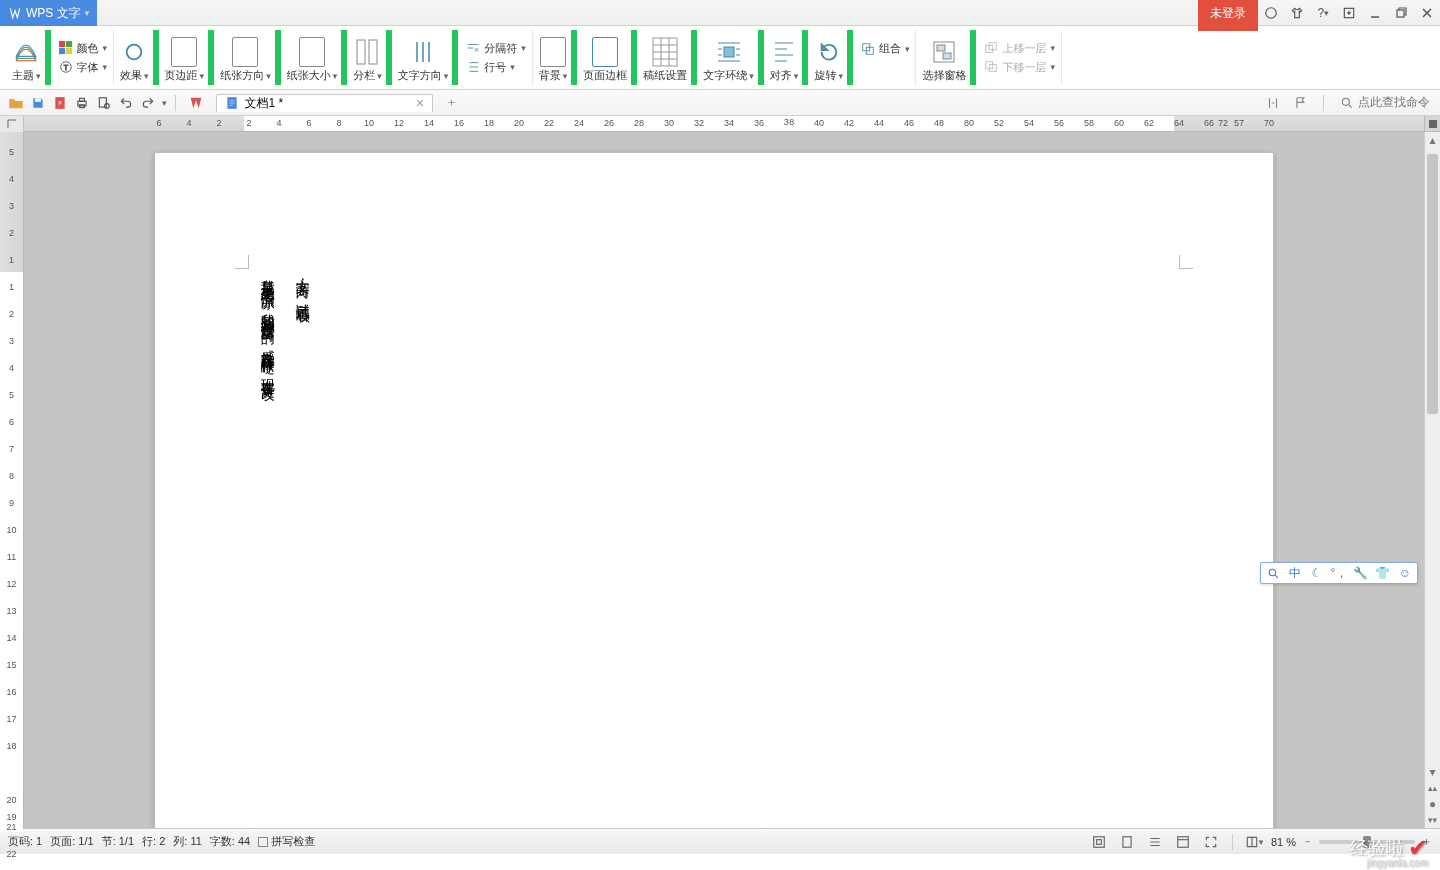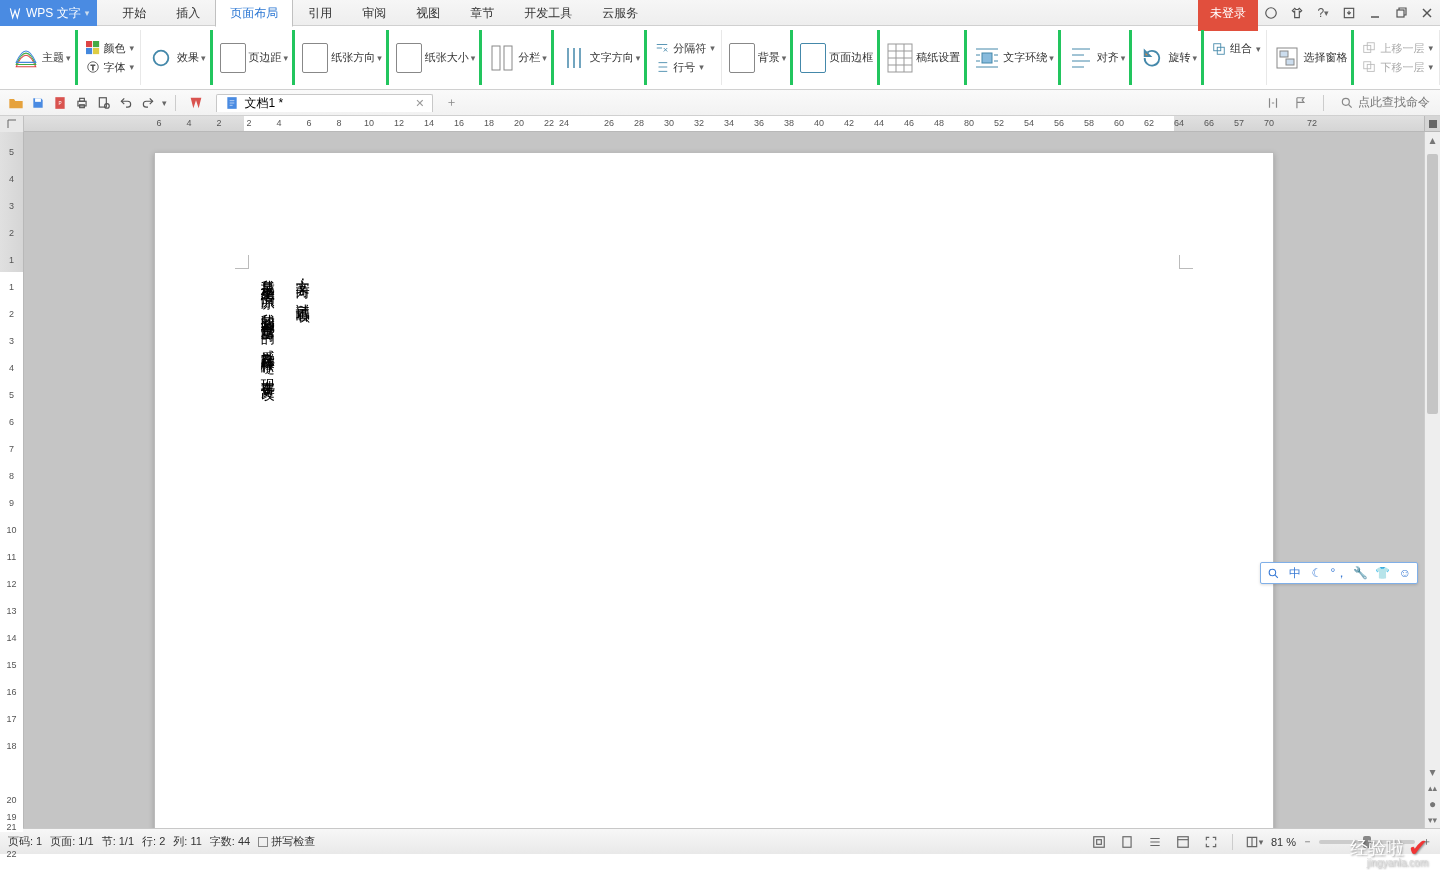--- a/index.html
+++ b/index.html
@@ -8,21 +8,21 @@
   .logo{background:#4a8be2;color:#fff;display:flex;align-items:center;padding:0 8px;font-size:12px;gap:4px;height:26px}
   .logo svg{width:14px;height:14px}
   .menu-tabs{display:flex;align-items:flex-end;height:26px;padding-left:10px}
   .menu-tab{padding:5px 14px 4px;font-size:12px;color:#333;cursor:pointer;border:1px solid transparent;border-bottom:none;}
   .menu-tab.active{background:#fff;border:1px solid #c0c0c0;border-bottom:1px solid #fff;margin-bottom:-1px;z-index:1;position:relative;color:#2c77d3;}
   .title-right{margin-left:auto;display:flex;align-items:center;height:26px}
   .login-btn{background:#e14f3d;color:#fff;padding:0 12px;height:36px;display:flex;align-items:center;font-size:12px}
   .win-icons{display:flex;align-items:center;gap:0;}
   .win-icon{width:26px;height:26px;display:flex;align-items:center;justify-content:center;color:#555;cursor:pointer}
   .ribbon{height:64px;background:#fff;border-bottom:1px solid #d0d0d0;display:flex;padding:4px 8px;gap:2px}
-  .rgroup{display:flex;align-items:center;justify-content:flex-end;padding:2px 4px;gap:2px;border-right:3px solid #22c55e;}
+  .rgroup{display:flex;flex-direction:column;align-items:center;justify-content:flex-end;padding:2px 4px;gap:2px;border-right:6px solid #22c55e;}
   .rgroup .ico{width:28px;height:28px;display:flex;align-items:center;justify-content:center}
   .rgroup .lbl{font-size:11px;color:#333;display:flex;align-items:center;gap:2px;white-space:nowrap;}
   .rgroup-small{display:flex;flex-direction:column;justify-content:center;gap:4px;padding:2px 6px;border-right:1px solid #e8e8e8}
   .rgroup-small .row{display:flex;align-items:center;gap:4px;font-size:11px;color:#333;white-space:nowrap;}
   .rgroup-small .row.disabled{color:#aaa}
   .qat{height:26px;background:linear-gradient(#fafafa,#f2f2f2);border-bottom:1px solid #d0d0d0;display:flex;align-items:center;padding:0 6px;gap:2px}
   .qat-btn{width:20px;height:20px;display:flex;align-items:center;justify-content:center;cursor:pointer}
   .qat-sep{width:1px;height:16px;background:#ccc;margin:0 4px}
   .doc-tab{display:flex;align-items:center;background:#fff;border:1px solid #c8c8c8;border-bottom:none;padding:3px 8px;margin-left:4px;gap:6px;font-size:12px;height:18px;border-radius:2px 2px 0 0;}
   .doc-tab .close{color:#999;font-size:11px;cursor:pointer}
@@ -68,31 +68,20 @@
 <body>
 
 <div class="titlebar">
   <div class="logo">
     <svg viewBox="0 0 24 24" fill="none" stroke="#fff" stroke-width="2">
         <path d="M4 4l4 16 4-12 4 12 4-16"></path>
       </svg>
     <span>WPS 文字</span>
     <span class="dd" style="color:#cde">▾</span>
   </div>
-  <div class="menu-tabs">
-    <div class="menu-tab">开始</div>
-    <div class="menu-tab">插入</div>
-    <div class="menu-tab active">页面布局</div>
-    <div class="menu-tab">引用</div>
-    <div class="menu-tab">审阅</div>
-    <div class="menu-tab">视图</div>
-    <div class="menu-tab">章节</div>
-    <div class="menu-tab">开发工具</div>
-    <div class="menu-tab">云服务</div>
-  </div>
   <div class="title-right">
     <div class="login-btn">未登录</div>
     <div class="win-icons">
       <div class="win-icon">
           <svg width="14" height="14" viewBox="0 0 24 24" fill="none" stroke="#555" stroke-width="2">
             <circle cx="12" cy="12" r="9"></circle>
           </svg>
         </div>
       <div class="win-icon">
           <svg width="14" height="14" viewBox="0 0 24 24" fill="none" stroke="#555" stroke-width="2">
@@ -441,45 +430,45 @@
       <span class="t" style="left: 255px;">4</span>
       <span class="t" style="left: 285px;">6</span>
       <span class="t" style="left: 315px;">8</span>
       <span class="t" style="left: 345px;">10</span>
       <span class="t" style="left: 375px;">12</span>
       <span class="t" style="left: 405px;">14</span>
       <span class="t" style="left: 435px;">16</span>
       <span class="t" style="left: 465px;">18</span>
       <span class="t" style="left: 495px;">20</span>
       <span class="t" style="left: 525px;">22</span>
-      <span class="t" style="left: 540px;">24</span>
+      <span class="t" style="left: 555px;">24</span>
       <span class="t" style="left: 585px;">26</span>
       <span class="t" style="left: 615px;">28</span>
       <span class="t" style="left: 645px;">30</span>
       <span class="t" style="left: 675px;">32</span>
       <span class="t" style="left: 705px;">34</span>
       <span class="t" style="left: 735px;">36</span>
-      <span class="t" style="left: 765px;">38</span>
+      <span class="t" style="left: 765px; font-family: Liberation Mono, monospace;">38</span>
       <span class="t" style="left: 795px;">40</span>
       <span class="t" style="left: 825px;">42</span>
       <span class="t" style="left: 855px;">44</span>
       <span class="t" style="left: 885px;">46</span>
       <span class="t" style="left: 915px;">48</span>
       <span class="t" style="left: 945px;">80</span>
       <span class="t" style="left: 975px;">52</span>
       <span class="t" style="left: 1005px;">54</span>
       <span class="t" style="left: 1035px;">56</span>
       <span class="t" style="left: 1065px;">58</span>
       <span class="t" style="left: 1095px;">60</span>
       <span class="t" style="left: 1125px;">62</span>
       <span class="t" style="left: 1155px;">64</span>
       <span class="t" style="left: 1185px;">66</span>
       <span class="t" style="left: 1215px;">57</span>
       <span class="t" style="left: 1245px;">70</span>
-      <span class="t" style="left: 1288px;">72</span>
+      <span class="t" style="left: 1199px;">72</span>
     </div>
   <div style="width:16px;background:#d5d5d5;border-left:1px solid #b8b8b8;display:flex;align-items:center;justify-content:center;">
       <svg width="10" height="10" viewBox="0 0 10 10" fill="#666">
         <rect x="1" y="1" width="8" height="8"></rect>
       </svg>
     </div>
 </div>
 
 <div class="workspace">
   <div class="ruler-v" id="ruler-v">

